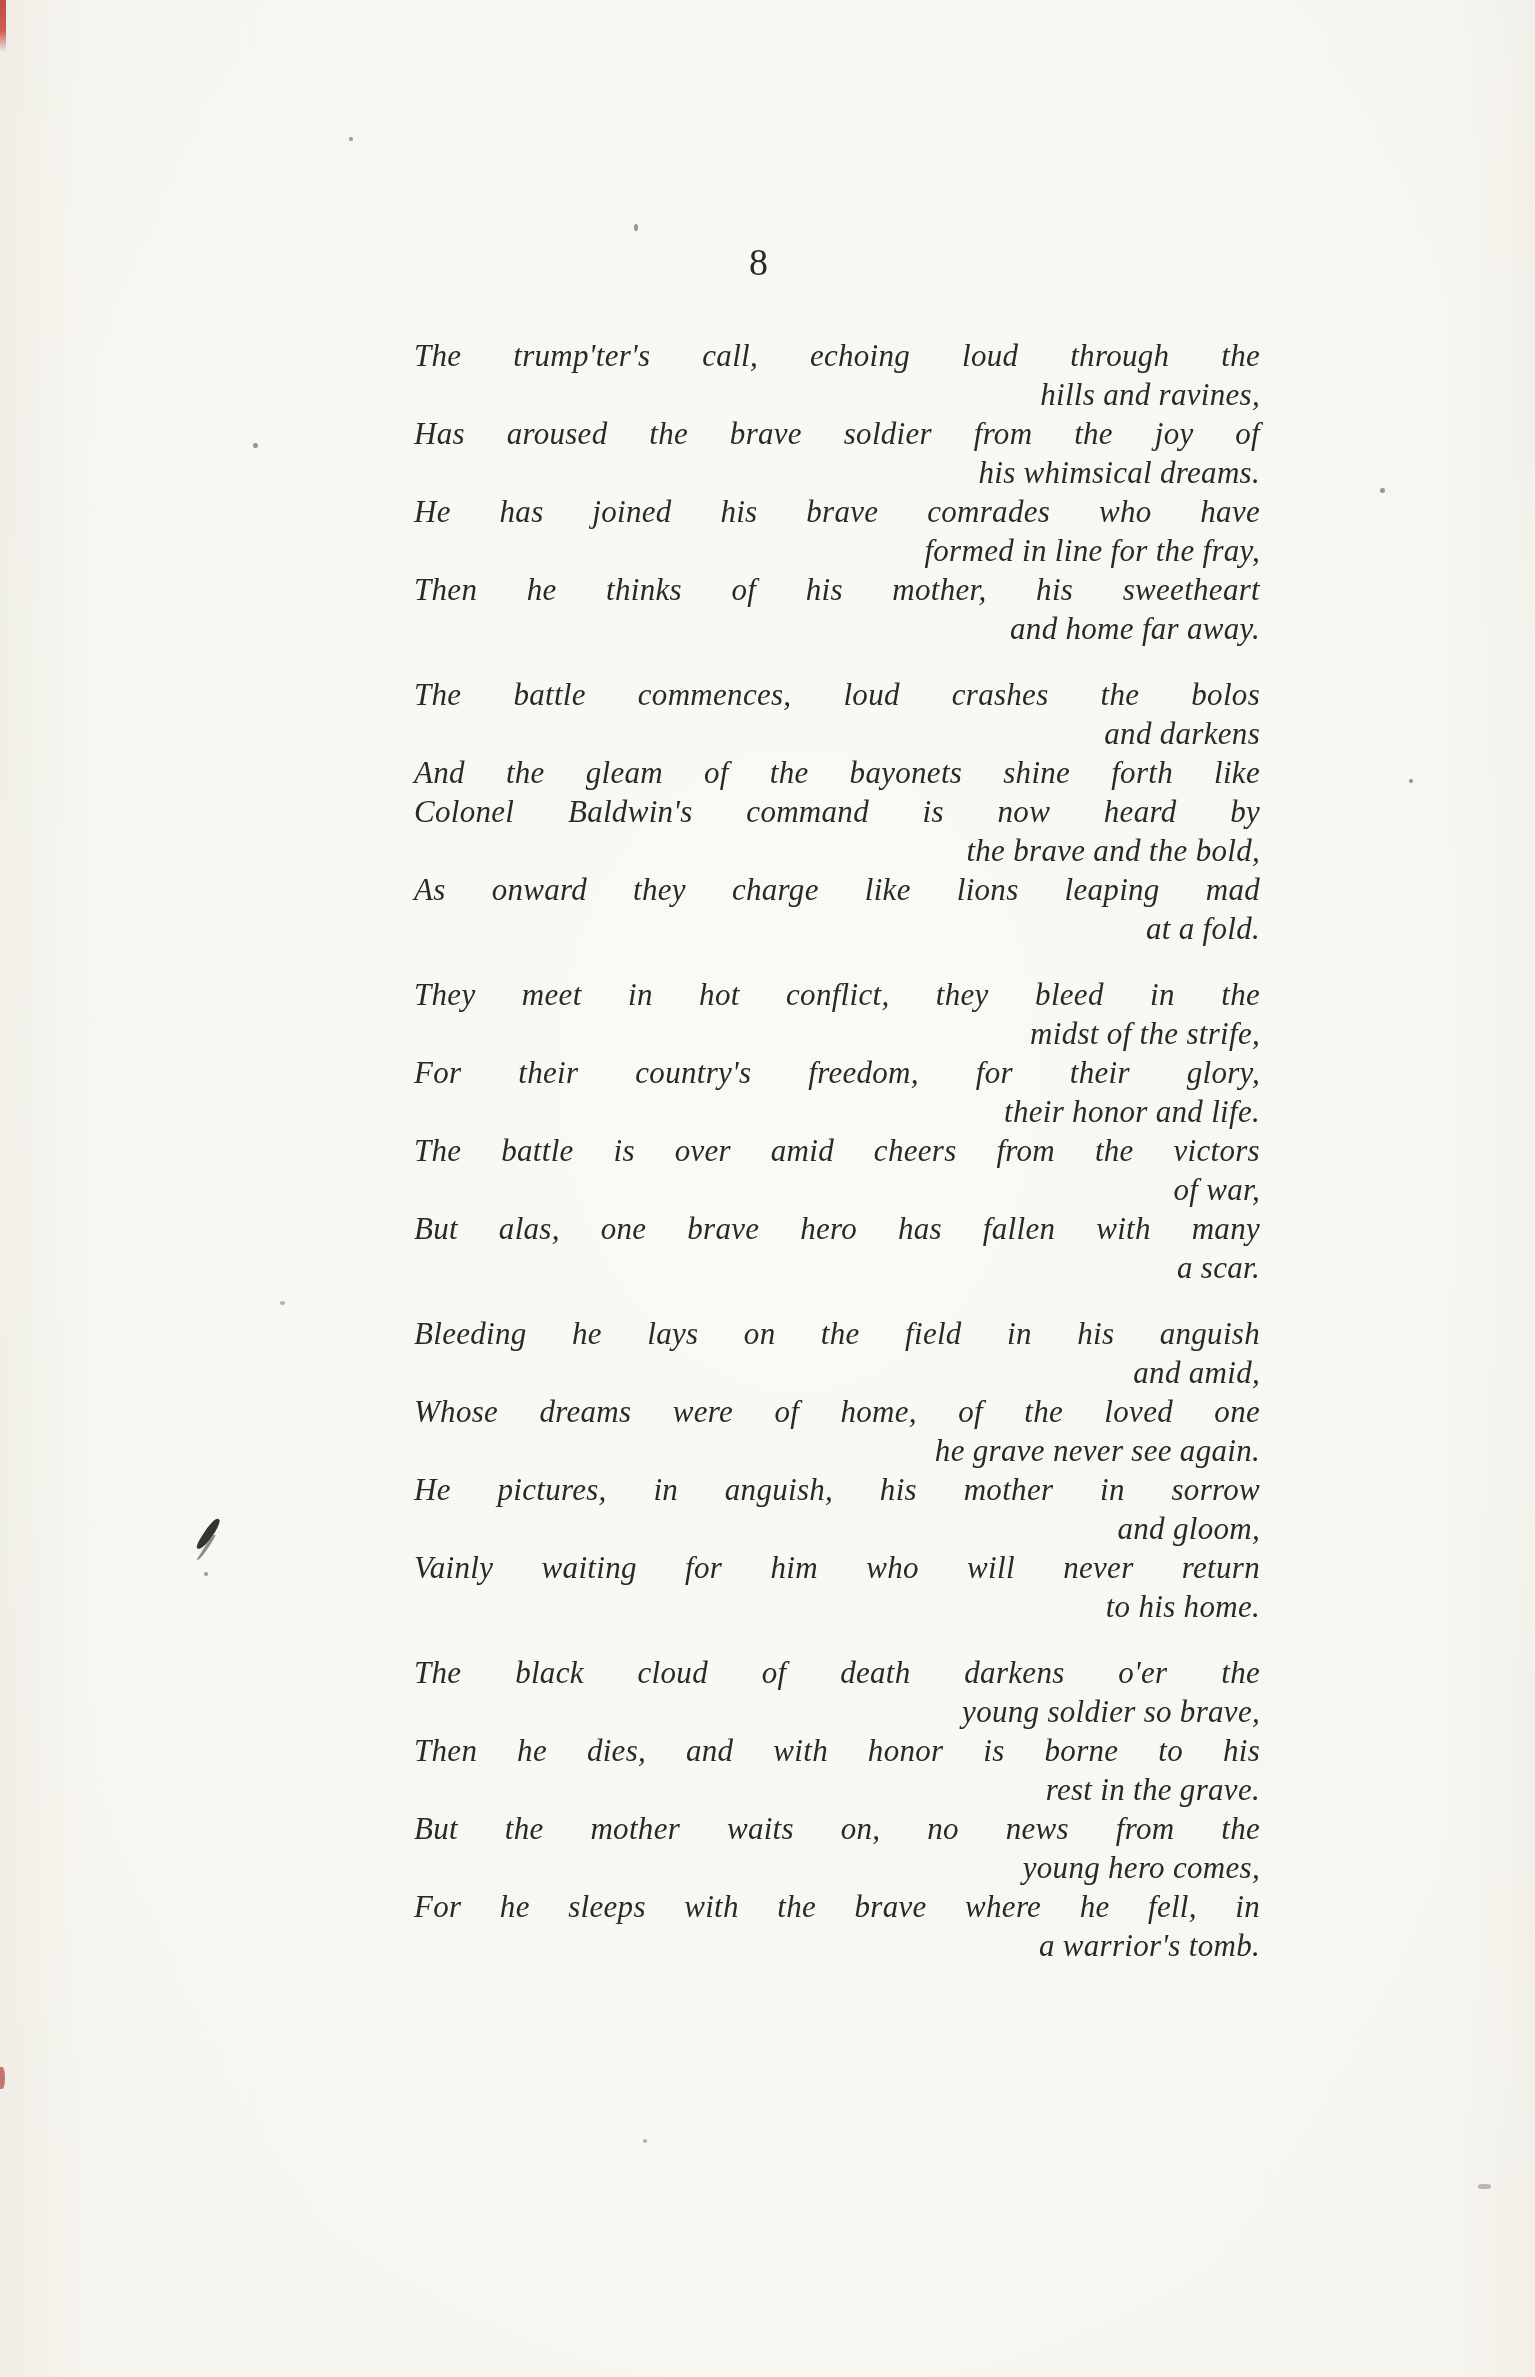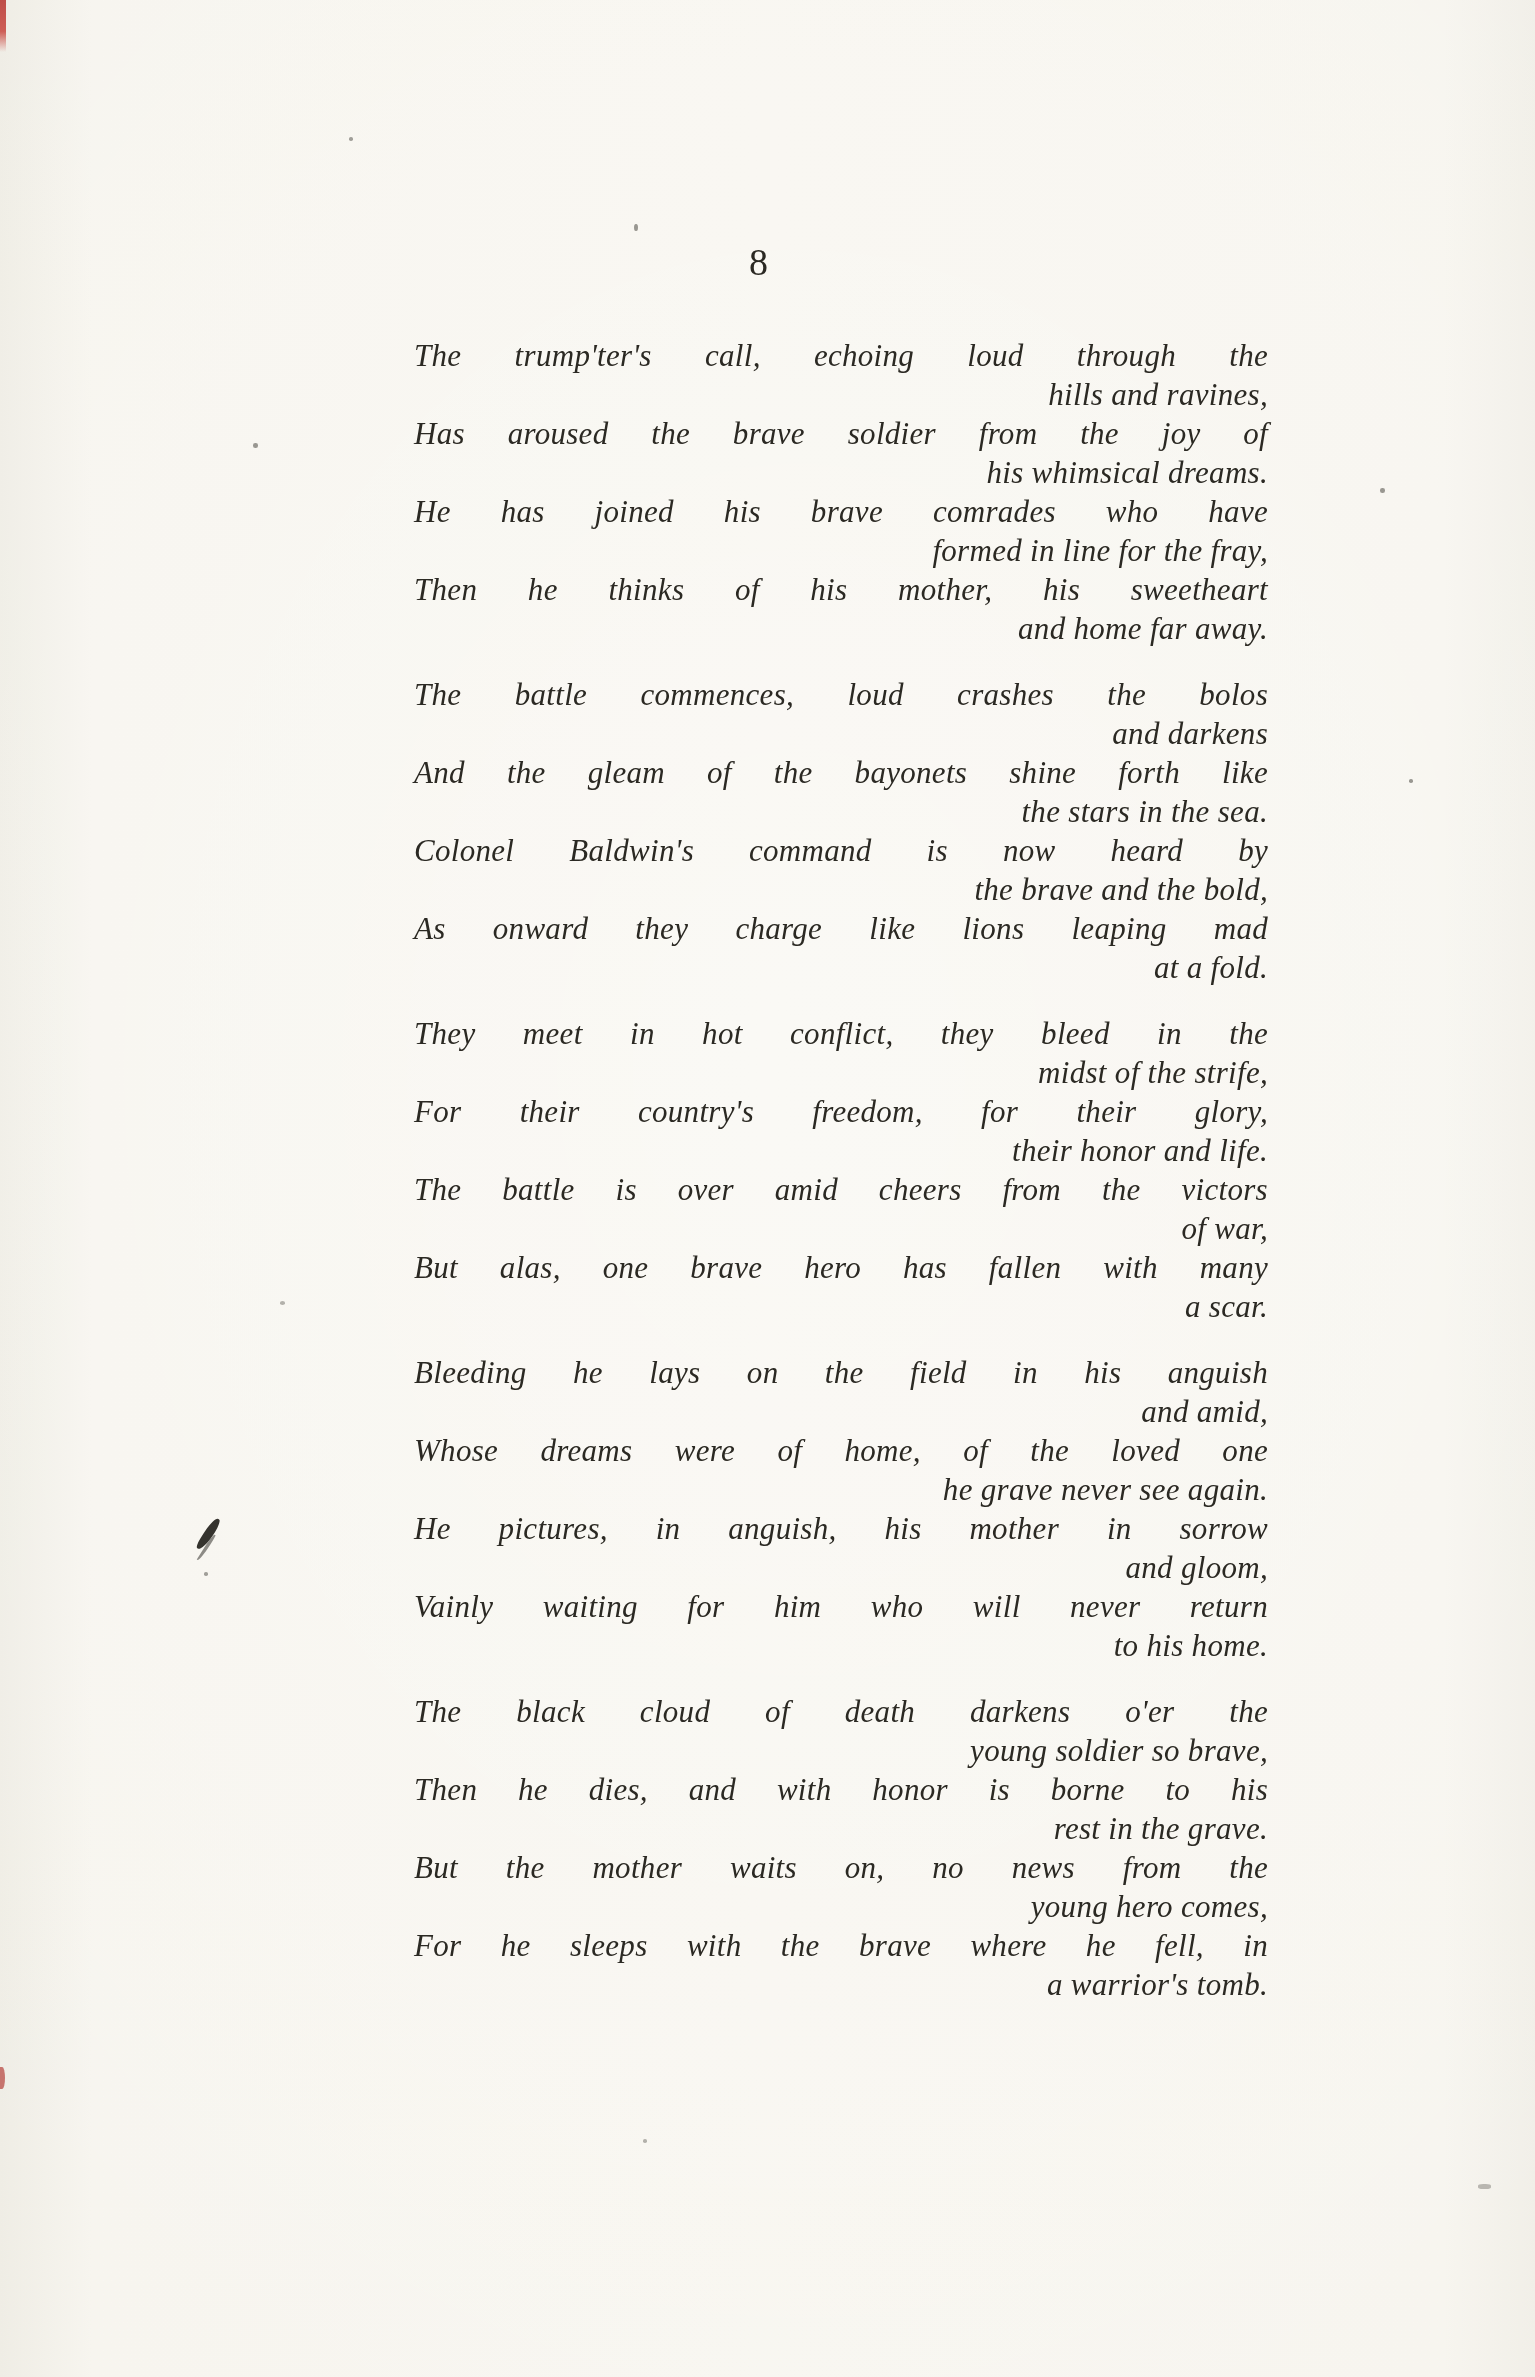--- a/index.html
+++ b/index.html
@@ -38,21 +38,21 @@
     top: 336px;
     left: 414px;
     width: 858px;
     font-style: italic;
     font-size: 31px;
     line-height: 39px;
     letter-spacing: 0.3px;
     color: #2b2923;
   }
   .stanza {
-    margin: 0 4px 27px 0;
+    margin: 0 12px 27px 0;
   }
   .verse-line .l1 {
     text-align: justify;
     text-align-last: justify;
     white-space: normal;
   }
   .verse-line .l2 {
     padding-left: 75px;
     text-align: right;
   }
@@ -131,21 +131,20 @@
           <div class="l2">and home far away.</div>
         </div>
       </div>
       <div class="stanza">
         <div class="verse-line">
           <div class="l1">The battle commences, loud crashes the bolos</div>
           <div class="l2">and darkens</div>
         </div>
         <div class="verse-line">
           <div class="l1">And the gleam of the bayonets shine forth like</div>
-          <div class="l2">the stars in the sea.</div>
         </div>
         <div class="verse-line">
           <div class="l1">Colonel Baldwin's command is now heard by</div>
           <div class="l2">the brave and the bold,</div>
         </div>
         <div class="verse-line">
           <div class="l1">As onward they charge like lions leaping mad</div>
           <div class="l2">at a fold.</div>
         </div>
       </div>

